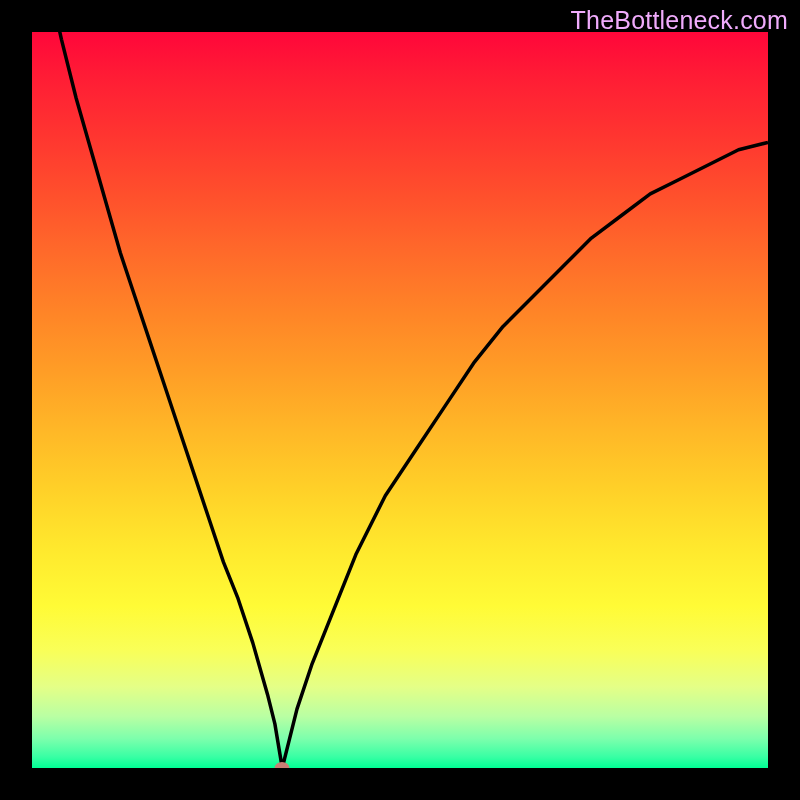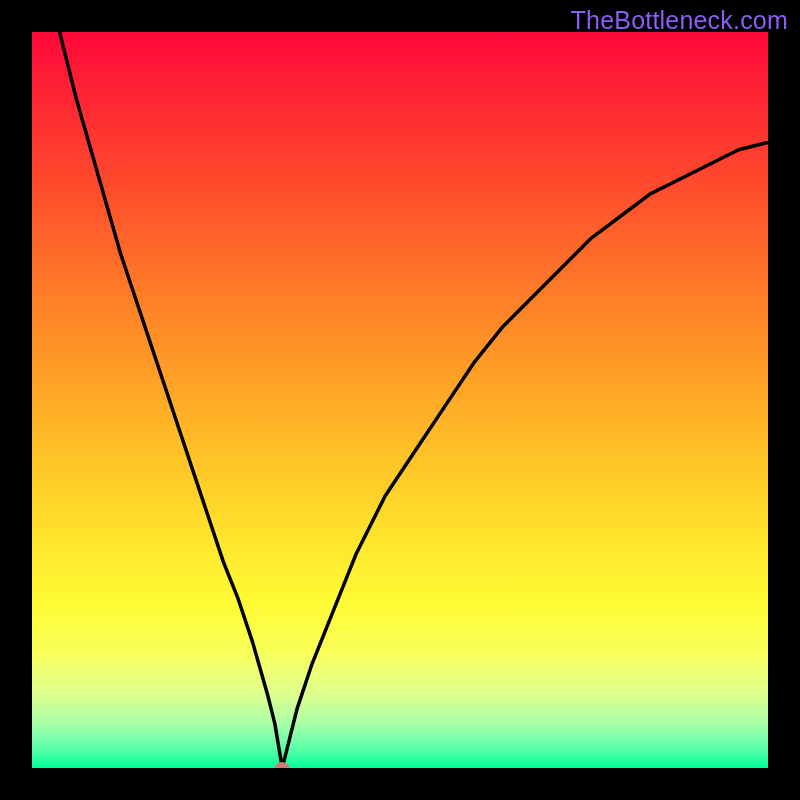--- a/index.html
+++ b/index.html
@@ -63,21 +63,21 @@
     border-radius: 50%;
     background: #c97e74;
     transform: translate(-50%, -50%);
   }
   .watermark {
     position: absolute;
     top: 6px;
     right: 12px;
     font-family: Arial, Helvetica, sans-serif;
     font-size: 25px;
-    color: #8b5cf6;
+    color: #f0abfc;
     letter-spacing: 0.2px;
   }
 </style>
 </head>
 <body>
 
 <div class="frame">
   <div class="plot-area">
     <svg class="curve" viewBox="0 0 736 736" preserveAspectRatio="none">
       <path d="M0.00 -147.20 L14.72 -58.88 L29.44 7.36 L44.16 66.24 L58.88 117.76 L73.60 169.28 L88.32 220.80 L103.04 264.96 L117.76 309.12 L132.48 353.28 L147.20 397.44 L161.92 441.60 L176.64 485.76 L191.36 529.92 L206.08 566.72 L220.80 610.88 L235.52 662.40 L242.88 691.84 L250.24 736.00 L257.60 706.56 L264.96 677.12 L279.68 632.96 L294.40 596.16 L323.84 522.56 L353.28 463.68 L382.72 419.52 L412.16 375.36 L441.60 331.20 L471.04 294.40 L500.48 264.96 L529.92 235.52 L559.36 206.08 L588.80 184.00 L618.24 161.92 L647.68 147.20 L677.12 132.48 L706.56 117.76 L736.00 110.40"></path>

